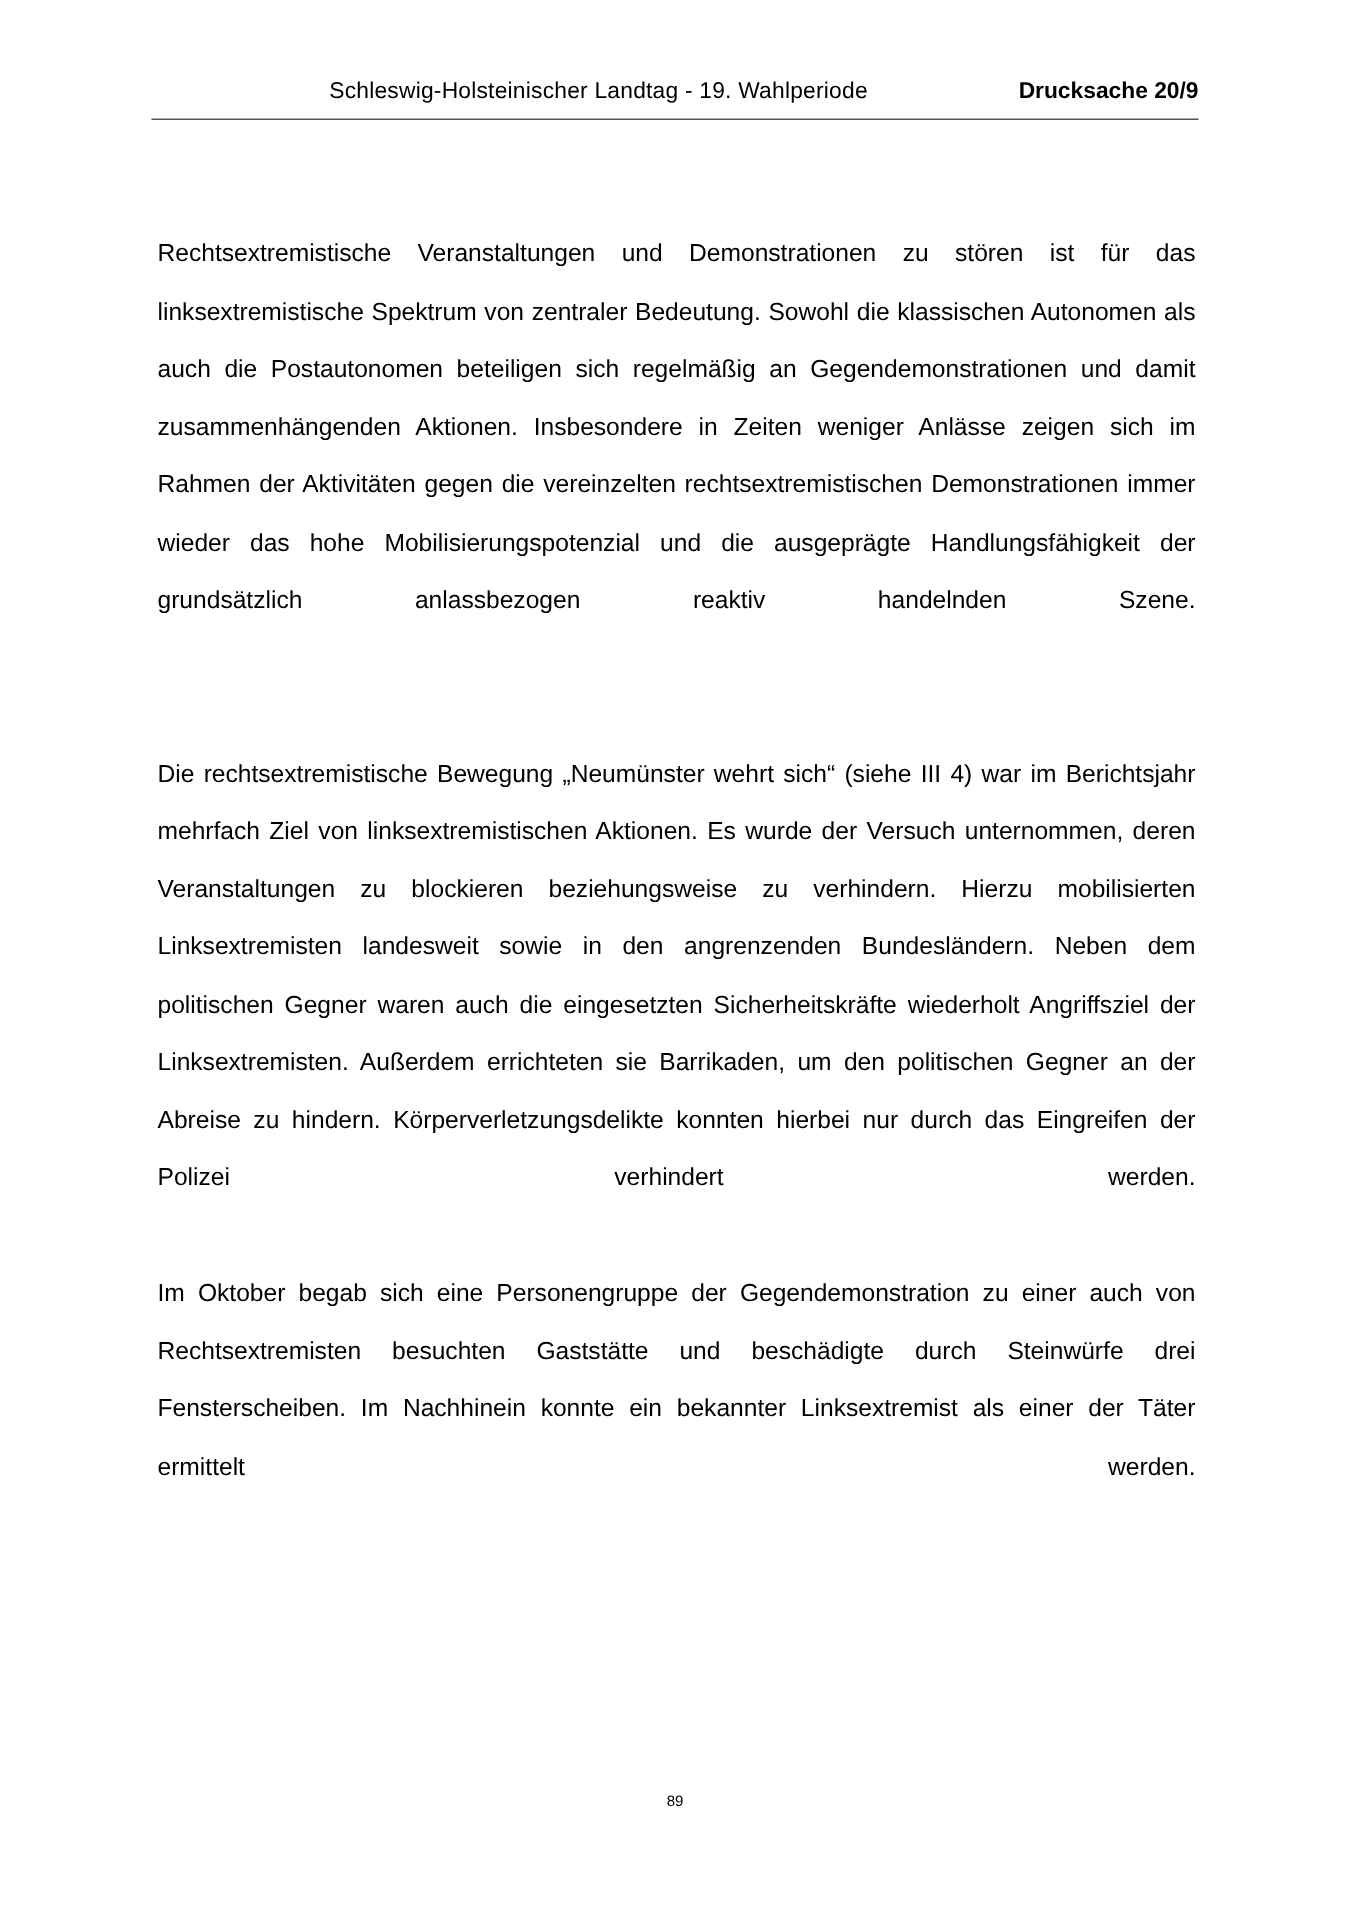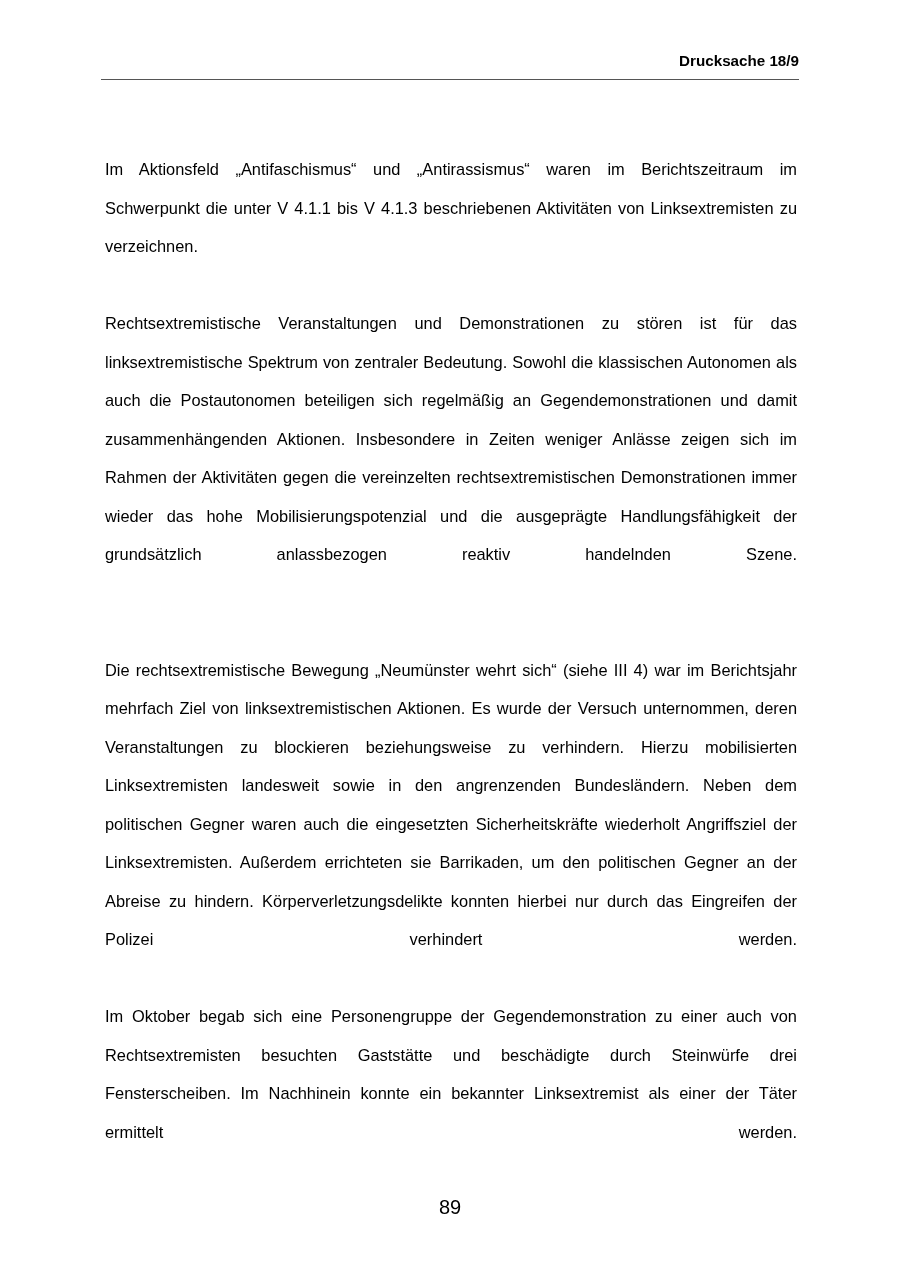--- a/index.html
+++ b/index.html
@@ -103,37 +103,37 @@
     margin-bottom: 10px;
   }
 
   
   .page-footer {
     position: absolute;
     left: 0;
     right: 0;
     top: 1196px;
     text-align: center;
-    font-size: 20px;
+    font-size: 10px;
   }
 </style>
 </head>
 <body>
 
 <div class="page">
 
   <div class="page-header">
     <div class="header-row">
-      <span class="header-right">Drucksache 18/9</span>
+      <span class="header-center">Schleswig-Holsteinischer Landtag - 19. Wahlperiode</span>
+      <span class="header-right">Drucksache 20/9</span>
     </div>
   </div>
 
   <div class="content">
 
-    <p class="para">Im Aktionsfeld „Antifaschismus“ und „Antirassismus“ waren im Berichtszeitraum im Schwerpunkt die unter V 4.1.1 bis V 4.1.3 beschriebenen Aktivitäten von Linksextremisten zu verzeichnen.</p>
 
 
     <p class="para">Rechtsextremistische Veranstaltungen und Demonstrationen zu stören ist für das linksextremistische Spektrum von zentraler Bedeutung. Sowohl die klassischen Autonomen als auch die Postautonomen beteiligen sich regelmäßig an Gegendemonstrationen und damit zusammenhängenden Aktionen. Insbesondere in Zeiten weniger Anlässe zeigen sich im Rahmen der Aktivitäten gegen die vereinzelten rechtsextremistischen Demonstrationen immer wieder das hohe Mobilisierungspotenzial und die ausgeprägte Handlungsfähigkeit der grundsätzlich anlassbezogen reaktiv handelnden Szene.</p>
 
     <p class="para gap-before">Die rechtsextremistische Bewegung „Neumünster wehrt sich“ (siehe III 4) war im Berichtsjahr mehrfach Ziel von linksextremistischen Aktionen. Es wurde der Versuch unternommen, deren Veranstaltungen zu blockieren beziehungsweise zu verhindern. Hierzu mobilisierten Linksextremisten landesweit sowie in den angrenzenden Bundesländern. Neben dem politischen Gegner waren auch die eingesetzten Sicherheitskräfte wiederholt Angriffsziel der Linksextremisten. Außerdem errichteten sie Barrikaden, um den politischen Gegner an der Abreise zu hindern. Körperverletzungsdelikte konnten hierbei nur durch das Eingreifen der Polizei verhindert werden.</p>
 
 
     <p class="para">Im Oktober begab sich eine Personengruppe der Gegendemonstration zu einer auch von Rechtsextremisten besuchten Gaststätte und beschädigte durch Steinwürfe drei Fensterscheiben. Im Nachhinein konnte ein bekannter Linksextremist als einer der Täter ermittelt werden.</p>
 
   </div>

